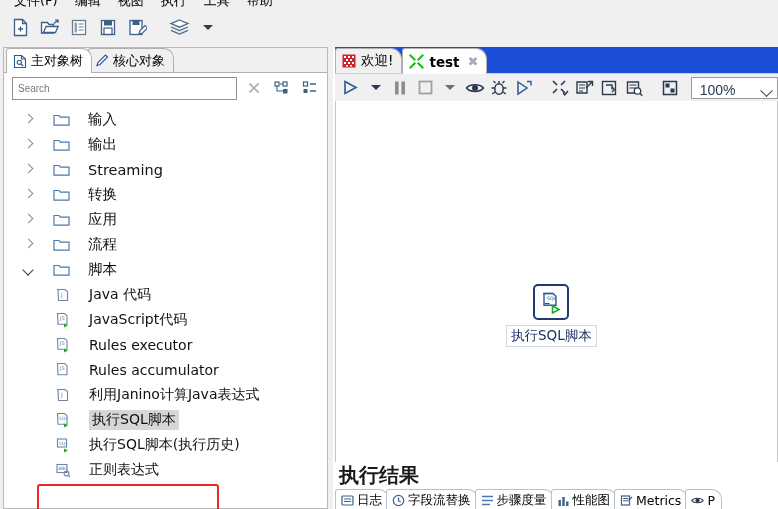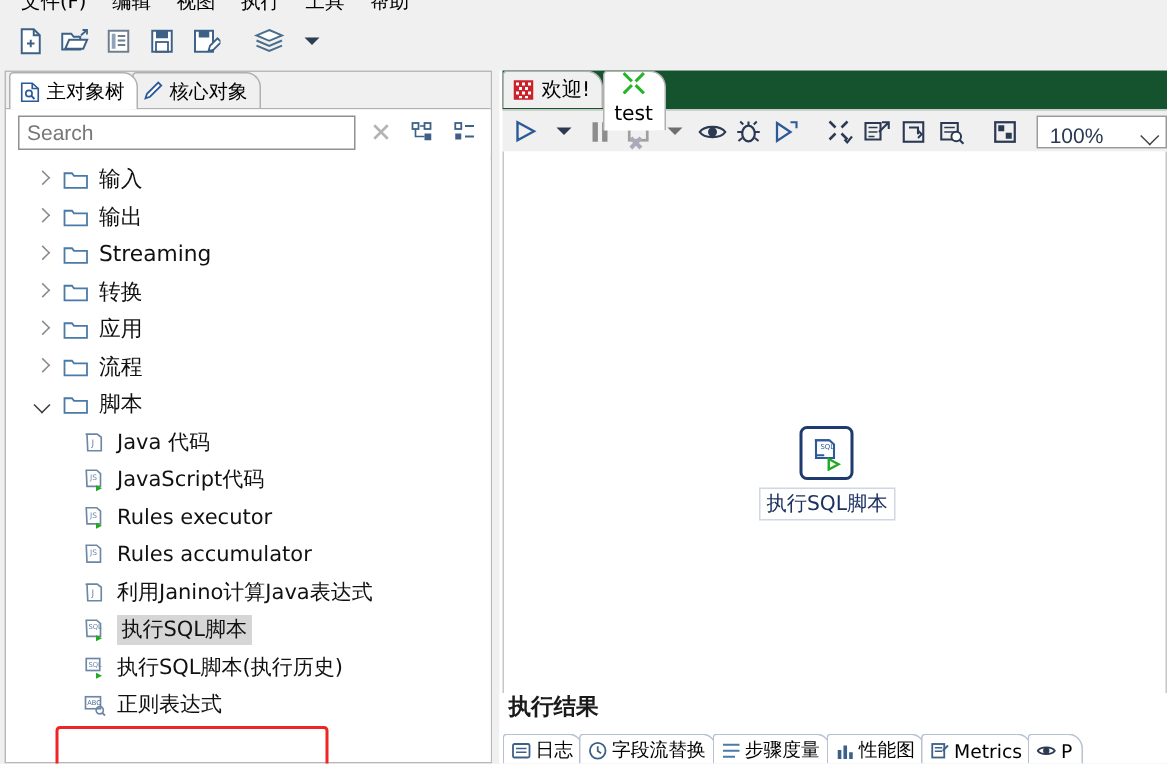--- a/index.html
+++ b/index.html
@@ -67,33 +67,33 @@
   #left-body {
     position: absolute; top: 25px; left: 0; right: 0; bottom: 0;
     background: #fff; padding: 0;
   }
   #search-row {
     display: flex; align-items: center; height: 30px;
     padding: 4px 6px 4px 8px; gap: 6px; background: #fff;
   }
   #search-input {
     flex: 1; height: 23px; border: 1px solid #909090; background: #fff;
-    font-size: 14px; padding: 0 5px; color: #737373;
+    font-size: 10px; padding: 0 5px; color: #737373;
     font-family: "Liberation Sans", sans-serif;
   }
   #search-input::placeholder { color: #777; }
   .search-icon-btn { width: 22px; height: 22px; display: flex; align-items: center; justify-content: center; }
 
   
   #tree {
     position: absolute; top: 34px; left: 0; right: 0; bottom: 0;
     overflow: hidden; background: #fff; padding-left: 6px;
   }
   .trow {
-    height: 25px; display: flex; align-items: center; gap: 7px;
+    height: 25px; display: flex; align-items: center; gap: 18px;
     font-size: 14.5px; white-space: nowrap;
     font-family: "DejaVu Sans", sans-serif;
   }
   .trow.lvl1 { padding-left: 12px; }
   .trow.lvl2 { padding-left: 45px; font-size: 14px; }
   .twisty { width: 13px; height: 13px; display: inline-block; position: relative; flex: 0 0 13px; }
   .twisty.collapsed::before {
     content: ""; position: absolute; left: 3px; top: 2px;
     width: 6px; height: 6px;
     border-right: 1.6px solid #8a8a8a; border-top: 1.6px solid #8a8a8a;
@@ -116,31 +116,31 @@
     pointer-events: none; z-index: 40;
   }
 
   
   #right-panel {
     position: absolute; left: 333px; top: 47px; width: 445px; height: 462px;
     background: #fff;
   }
   #editor-tabs {
     position: absolute; left: 2px; top: 0; right: 0; height: 26px;
-    background: #14532d;
-    display: flex; align-items: flex-start;
+    background: #1d4ed8;
+    display: flex; align-items: flex-end;
   }
   .etab {
     height: 25px; display: flex; align-items: center; gap: 5px;
     padding: 0 8px 0 6px; font-size: 13.5px;
     border: 1px solid #b0b0b0; border-bottom: none;
     border-radius: 3px 11px 0 0; background: #f0f0f0;
     font-family: "DejaVu Sans", sans-serif; position: relative;
   }
-  .etab.active { background: #fff; font-weight: normal; z-index: 3; height: 40px; margin-bottom: -1px; flex-direction: column; }
+  .etab.active { background: #fff; font-weight: bold; z-index: 3; height: 26px; margin-bottom: -1px; }
   .etab.inactive { background: #f0f0f0; z-index: 1; }
   .etab .x { color: #aab; font-size: 13px; margin-left: 3px; }
 
   #editor-toolbar {
     position: absolute; left: 2px; top: 26px; right: 0; height: 28px;
     background: #f0f0f0; border-top: 1px solid #cfcfcf;
     display: flex; align-items: center; padding-left: 4px; gap: 1px;
   }
   #editor-toolbar .ebtn {
     width: 24px; height: 24px; display: flex; align-items: center; justify-content: center;
@@ -185,21 +185,21 @@
   }
   #hscroll .arrow { font-size: 11px; color: #9a9a9a; padding-left: 6px; }
 
   
   #results {
     position: absolute; left: 333px; top: 462px; width: 445px; height: 47px;
     background: #fff; overflow: hidden;
   }
   #results-title {
     position: absolute; left: 6px; top: 0px;
-    font-size: 15px; font-weight: bold; color: #1a1a1a;
+    font-size: 20px; font-weight: bold; color: #1a1a1a;
     font-family: "DejaVu Sans", sans-serif;
   }
   #results-tabs {
     position: absolute; left: 2px; top: 27px; right: 0; height: 22px;
     display: flex; align-items: flex-start; overflow: hidden;
   }
   .rtab {
     height: 22px; display: flex; align-items: center; gap: 3px;
     padding: 0 6px 0 5px; font-size: 12.5px;
     border: 1px solid #b6c2d2; border-bottom: none;

